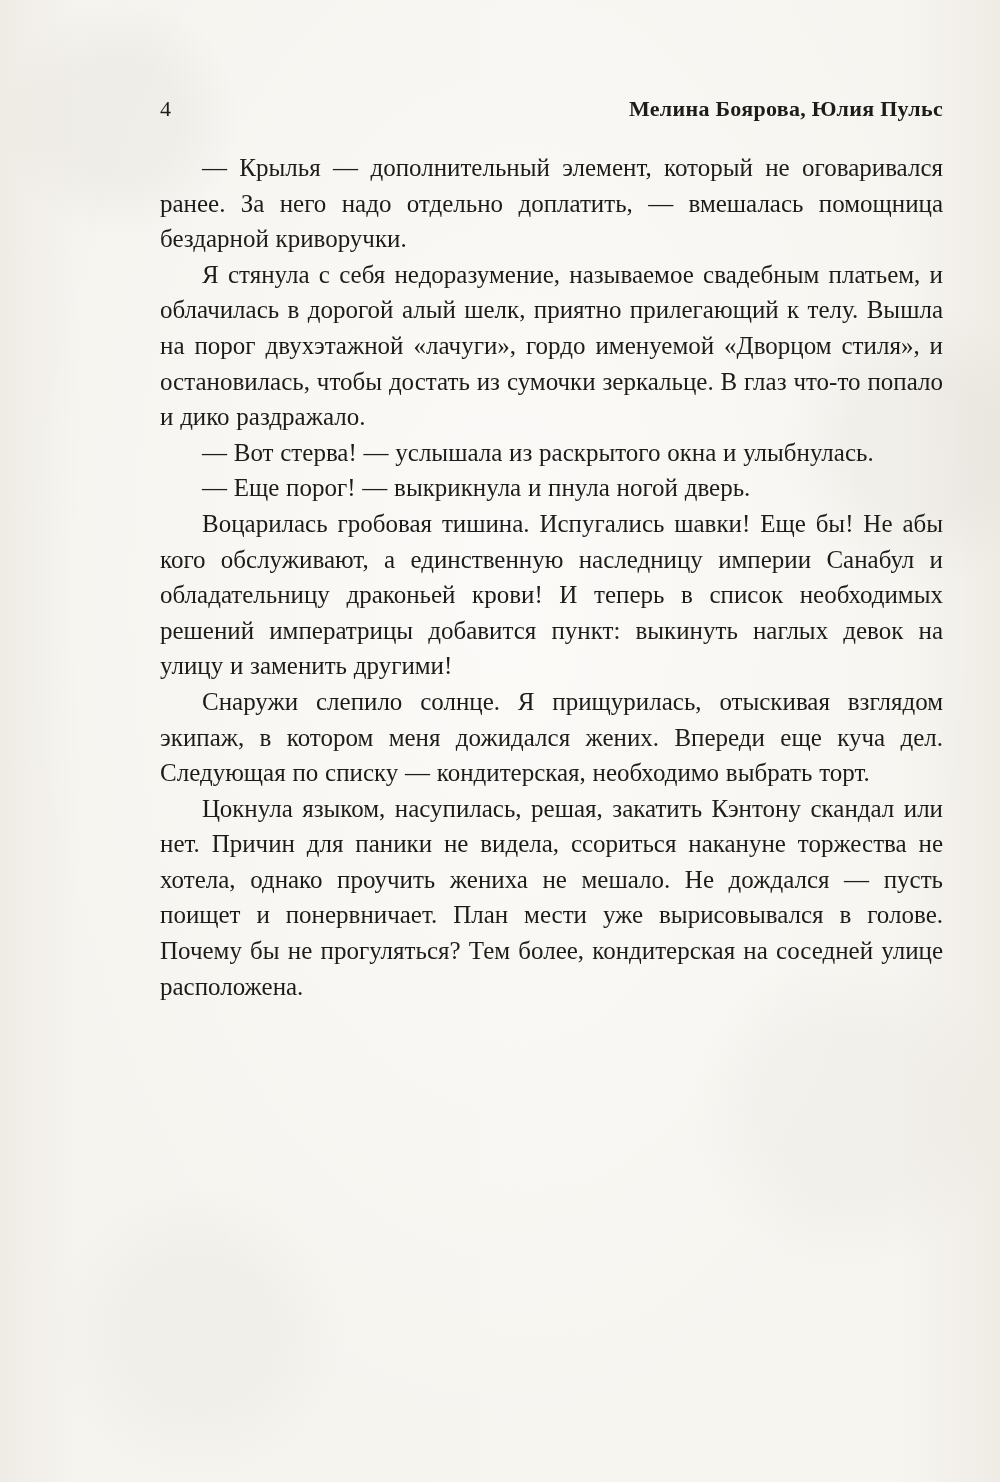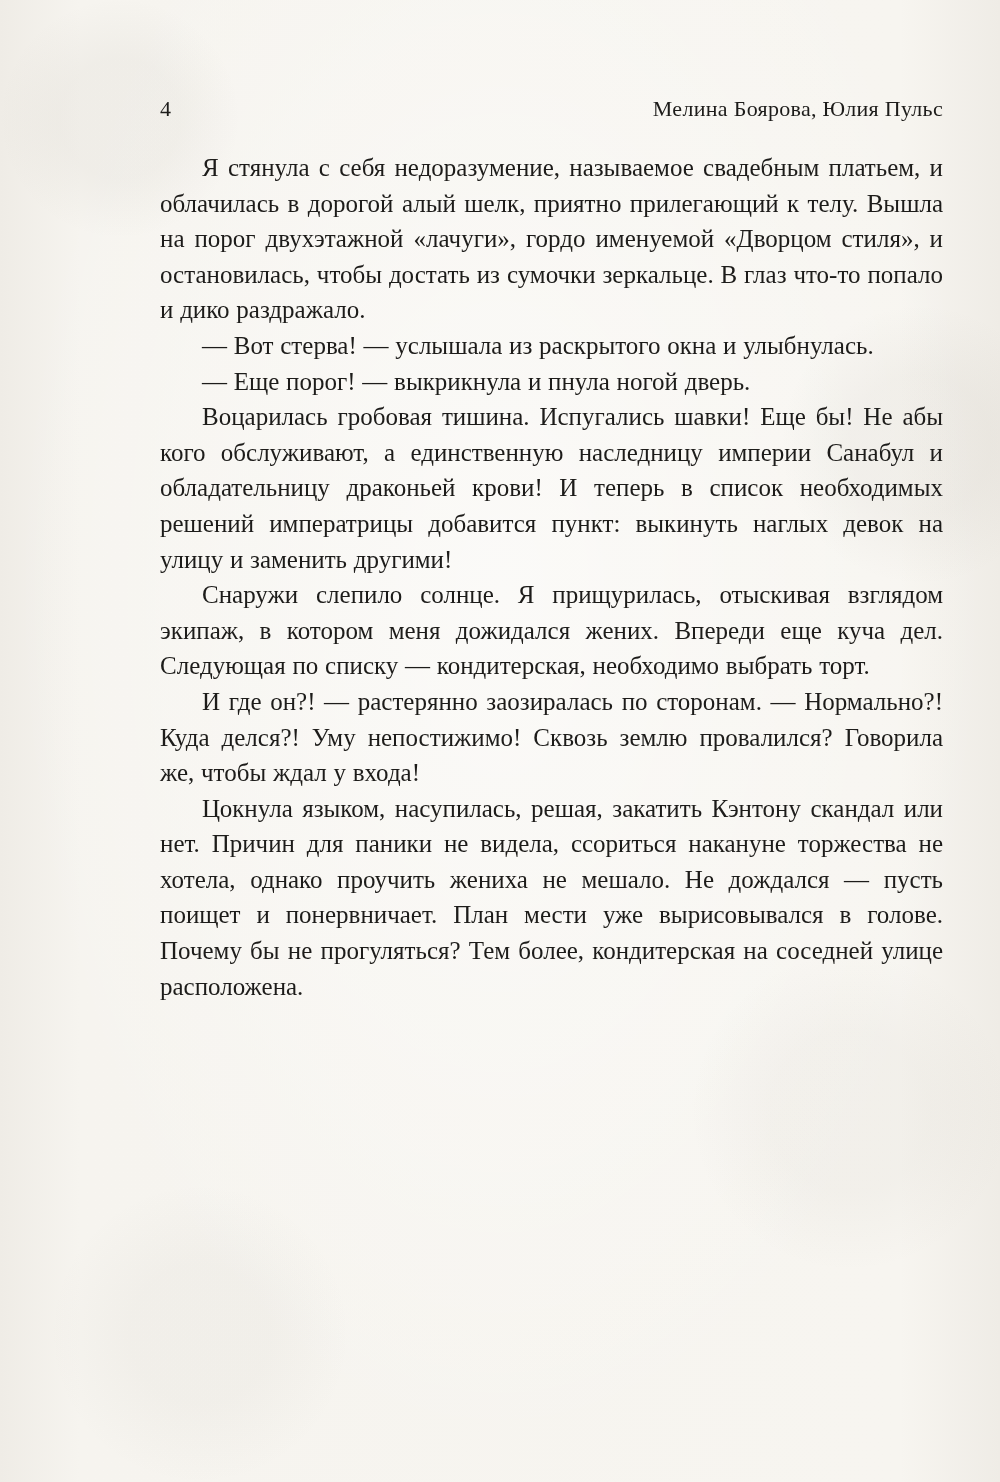--- a/index.html
+++ b/index.html
@@ -48,21 +48,21 @@
     line-height: 26px;
     margin-bottom: 28px;
   }
 
   .page-number {
     font-weight: 400;
     letter-spacing: 0.5px;
   }
 
   .running-title {
-    font-weight: 400;
+    font-weight: 700;
     letter-spacing: 0.3px;
   }
 
   main.body-text p {
     font-size: 25px;
     line-height: 35.6px;
     text-align: justify;
     text-indent: 42px;
     hyphens: auto;
     -webkit-hyphens: auto;
@@ -74,23 +74,23 @@
 
 <div class="page">
   <div class="content">
 
     <header class="running-head">
       <span class="page-number">4</span>
       <span class="running-title">Мелина Боярова, Юлия Пульс</span>
     </header>
 
     <main class="body-text">
+      <p>— Крылья — дополнительный элемент, который не оговаривался ранее. За него надо отдельно доплатить, — вмешалась помощница бездарной криворучки.</p>
       <p>Я стянула с себя недоразумение, называемое свадебным платьем, и облачилась в дорогой алый шелк, приятно прилегающий к телу. Вышла на порог двухэтажной «лачуги», гордо именуемой «Дворцом стиля», и остановилась, чтобы достать из сумочки зеркальце. В глаз что-то попало и дико раздражало.</p>
       <p>— Вот стерва! — услышала из раскрытого окна и улыбнулась.</p>
       <p>— Еще порог! — выкрикнула и пнула ногой дверь.</p>
       <p>Воцарилась гробовая тишина. Испугались шавки! Еще бы! Не абы кого обслуживают, а единственную наследницу империи Санабул и обладательницу драконьей крови! И теперь в список необходимых решений императрицы добавится пункт: выкинуть наглых девок на улицу и заменить другими!</p>
       <p>Снаружи слепило солнце. Я прищурилась, отыскивая взглядом экипаж, в котором меня дожидался жених. Впереди еще куча дел. Следующая по списку — кондитерская, необходимо выбрать торт.</p>
-      <p>И где он?! — растерянно заозиралась по сторонам. — Нормально?! Куда делся?! Уму непостижимо! Сквозь землю провалился? Говорила же, чтобы ждал у входа!</p>
       <p>Цокнула языком, насупилась, решая, закатить Кэнтону скандал или нет. Причин для паники не видела, ссориться накануне торжества не хотела, однако проучить жениха не мешало. Не дождался — пусть поищет и понервничает. План мести уже вырисовывался в голове. Почему бы не прогуляться? Тем более, кондитерская на соседней улице расположена.</p>
     </main>
 
   </div>
 </div>
 
 </body></html>

